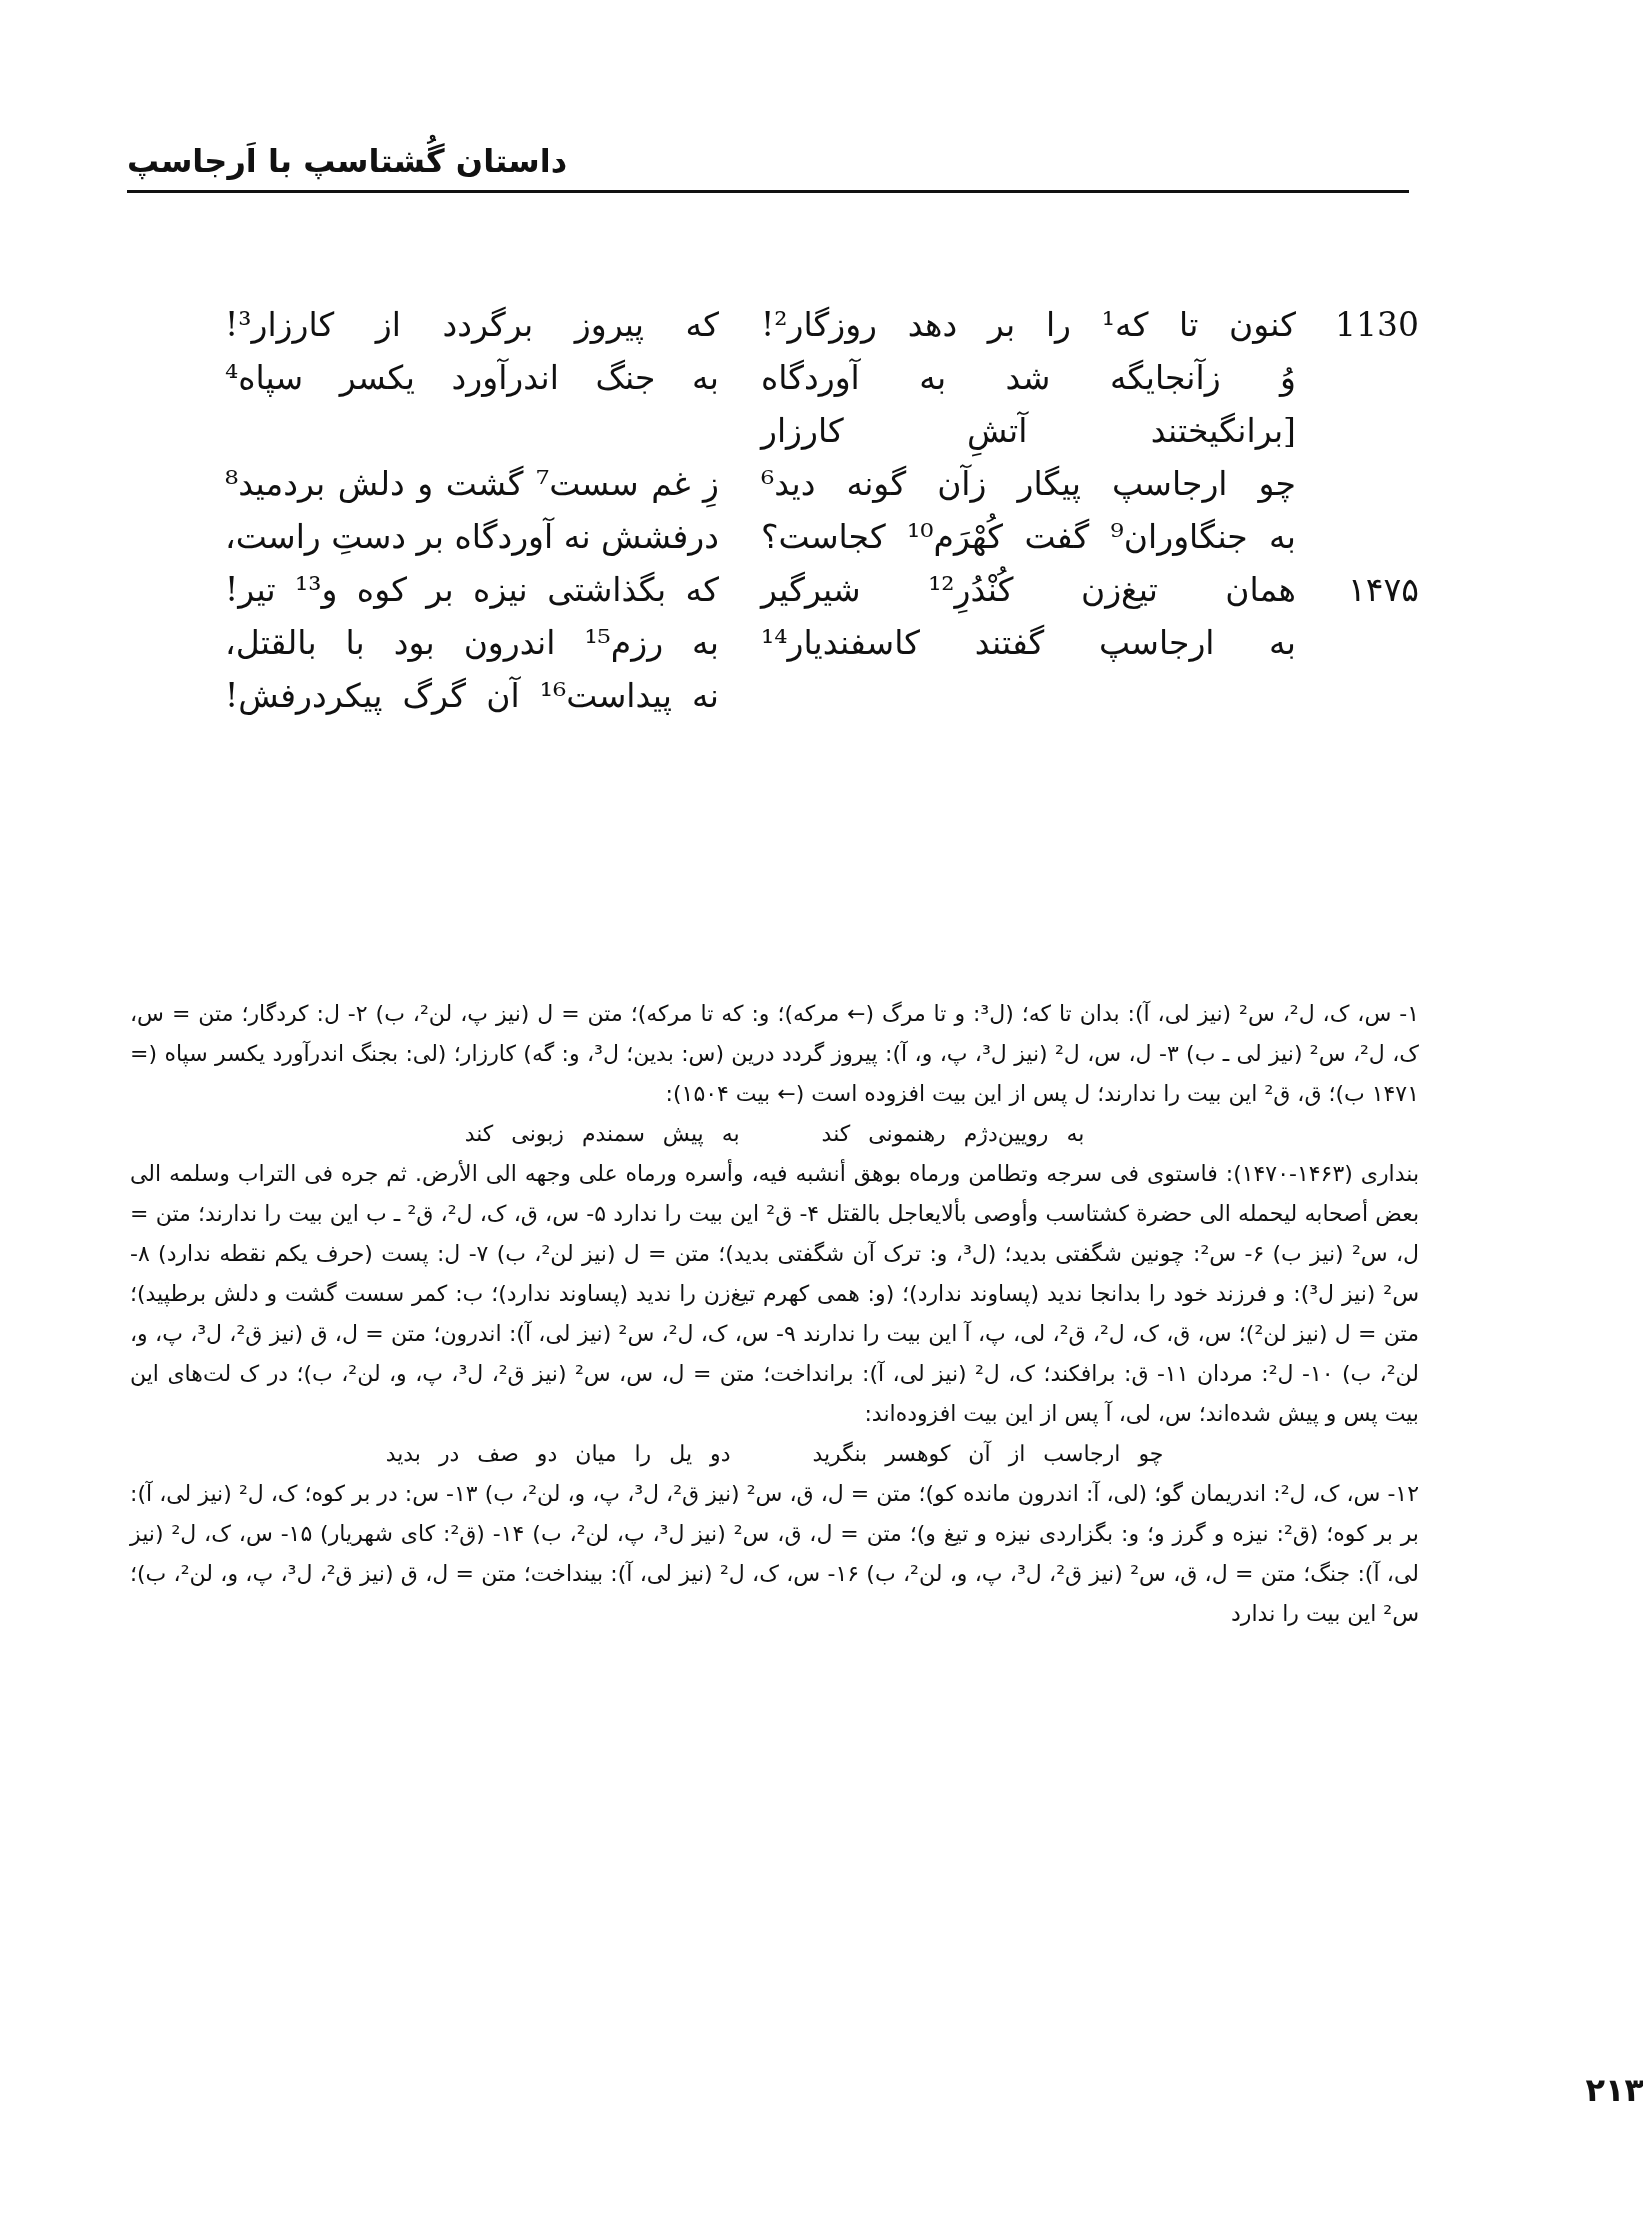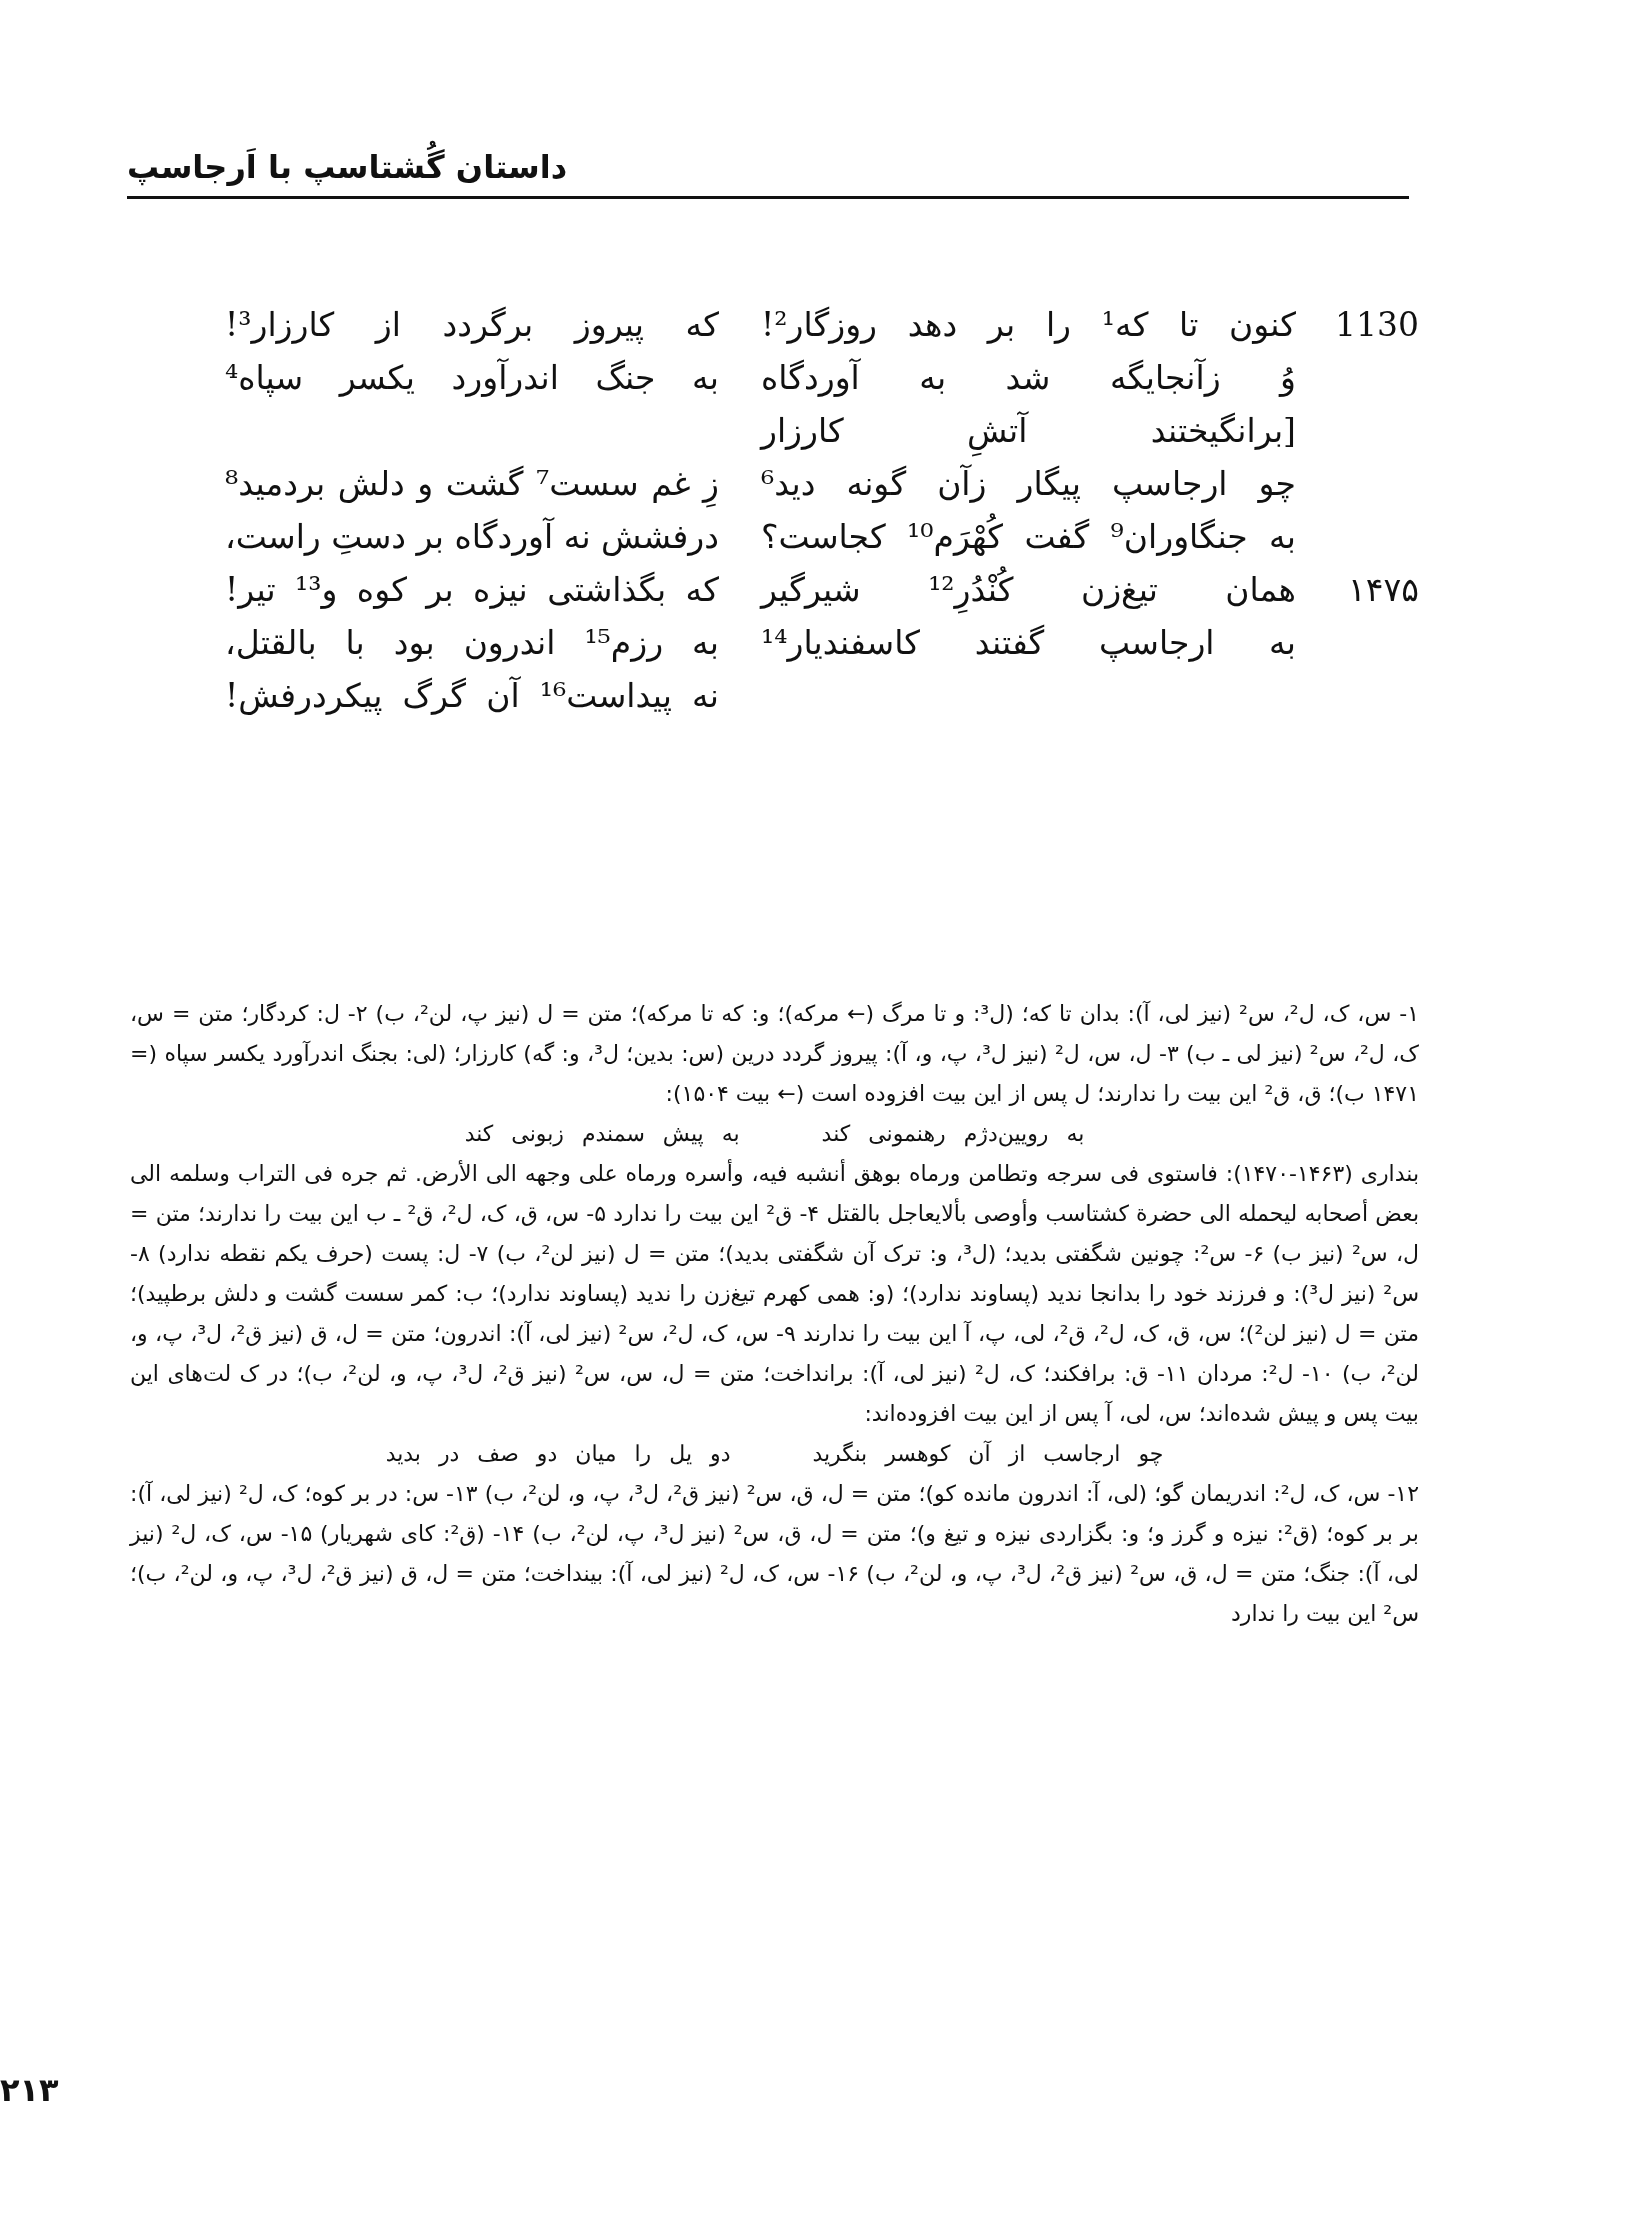--- a/index.html
+++ b/index.html
@@ -7,21 +7,21 @@
       width: 1644px; height: 2227px; position: relative; overflow: hidden;
       color: #111111;
       font-family: "DejaVu Sans", "Liberation Sans", sans-serif;
     }
     .page { position: absolute; inset: 0; direction: rtl; }
 
     
     .running-head {
       position: absolute; left: 127px; top: 137px; width: 1282px;
       text-align: right; border-bottom: 3.4px solid #111;
-      padding-bottom: 6px;
+      padding-bottom: 0;
     }
     .running-head .title {
       display: inline-block; position: absolute; left: 0; bottom: 9.6px;
       font-size: 32px; font-weight: bold; direction: rtl;
     }
     .running-head { height: 53px; }
 
     
     .verses {
       position: absolute; top: 305px; left: 226px; width: 1193px;
@@ -54,21 +54,21 @@
     .footnotes .para { margin: 0; }
     .footnotes .inline-verse {
       display: flex; justify-content: center; gap: 82px;
       font-family: "DejaVu Serif", "Liberation Serif", serif;
       font-size: 22px; margin: 0;
     }
     .footnotes .inline-verse span { word-spacing: 11px; }
 
     .page-number {
       position: absolute; top: 2071px; left: 0; width: 100%;
-      text-align: left; font-size: 32px; font-weight: bold;
+      text-align: right; font-size: 32px; font-weight: bold;
     }
   </style>
 </head>
 <body>
 
 <div class="page">
 
   <div class="running-head">
     <span class="title">داستان گُشتاسپ با اَرجاسپ</span>
   </div>

